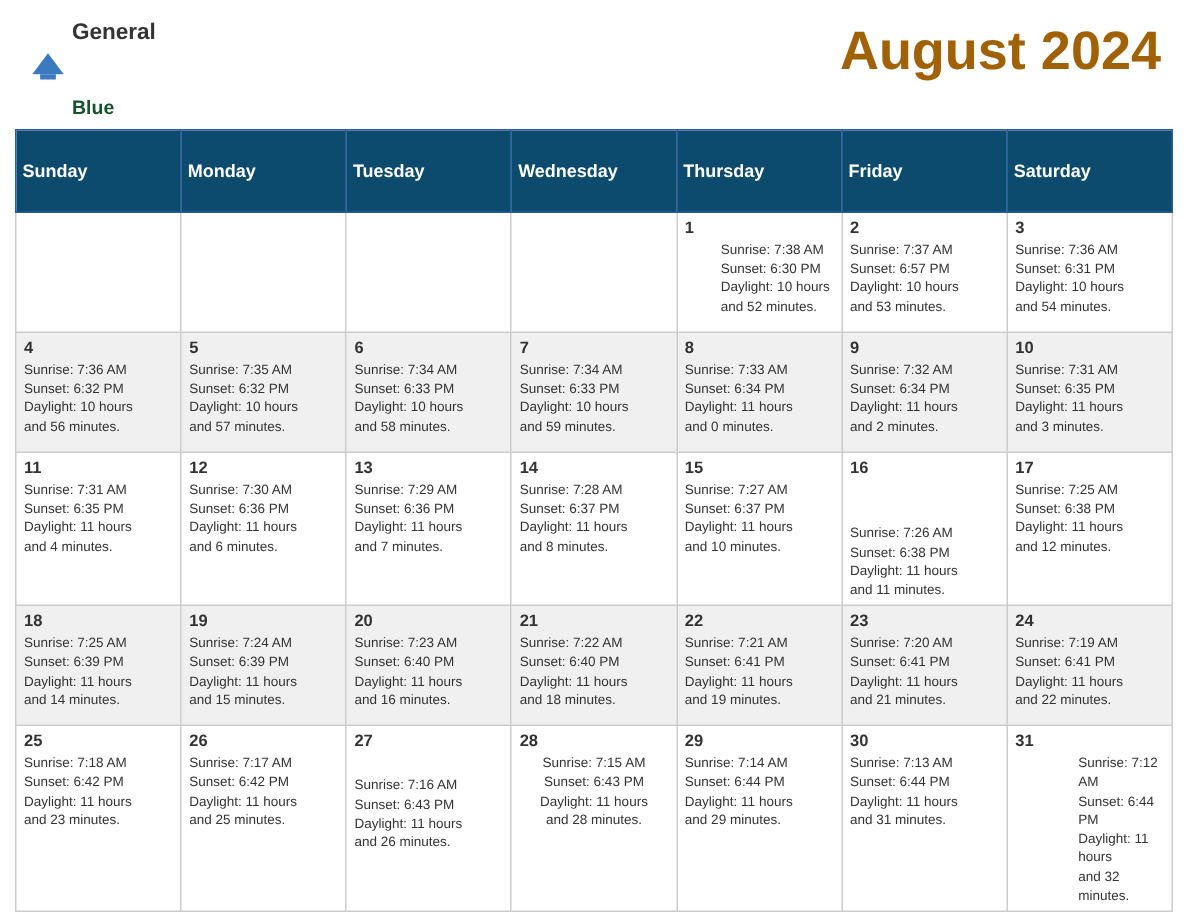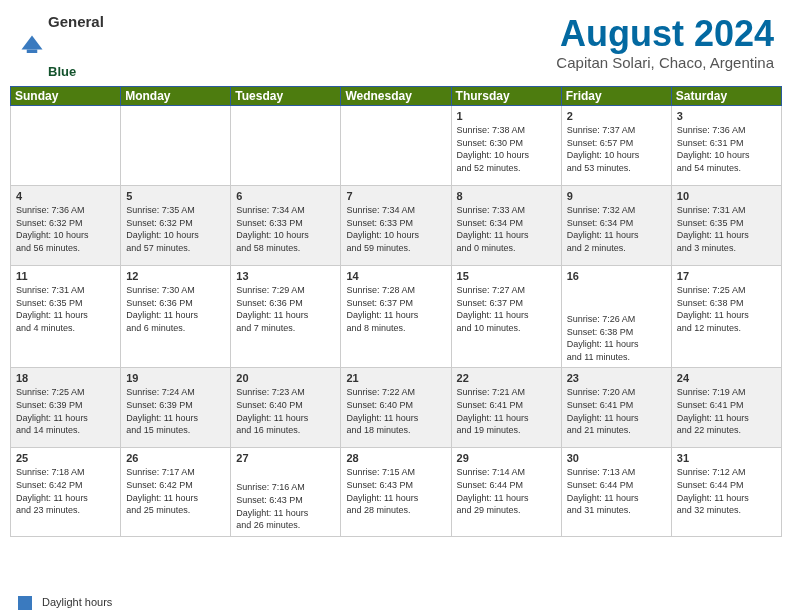--- a/index.html
+++ b/index.html
@@ -47,42 +47,42 @@
     .logo-icon {
       width: 28px;
       height: 28px;
     }
     .title-block {
       text-align: right;
     }
     .month-year {
       font-size: 36px;
       font-weight: bold;
-      color: #0369a1;
+      color: #a16207;
       line-height: 1.1;
     }
     .location {
       font-size: 15px;
       color: #555;
     }
     .calendar {
       flex: 1;
       padding: 0 10px 8px 10px;
     }
     table {
       width: 100%;
       border-collapse: collapse;
       table-layout: fixed;
     }
     thead th {
-      background: #4d7c0f;
+      background: #0c4a6e;
       color: #fff;
       font-size: 12px;
       font-weight: bold;
-      padding: 2px 4px;
+      padding: 20px 4px;
       text-align: left;
       border: 1px solid #2a5a9f;
     }
     tbody td {
       vertical-align: top;
       border: 1px solid #ccc;
       padding: 4px 5px;
       font-size: 9.5px;
       color: #333;
       height: 80px;
@@ -133,21 +133,20 @@
         <polygon points="16,4 28,20 4,20" fill="#3a7abf"></polygon>
         <rect x="10" y="20" width="12" height="4" fill="#3a7abf"></rect>
       </svg>
       <div class="logo-text">
         <span class="logo-general">General</span>
         <span class="logo-blue">Blue</span>
       </div>
     </div>
     <div class="title-block">
       <div class="month-year">August 2024</div>
-      <div class="location">Capitan Solari, Chaco, Argentina</div>
     </div>
   </div>
 
   <div class="calendar">
     <table>
       <thead>
         <tr>
         <th>Sunday</th>
             <th>Monday</th>
             <th>Tuesday</th>
@@ -158,21 +157,21 @@
           </tr>
       </thead>
       <tbody id="calendar-body">
       <tr>
             <td class="empty-cell"></td>
             <td class="empty-cell"></td>
             <td class="empty-cell"></td>
             <td class="empty-cell"></td>
             <td>
               <span class="day-num">1</span>
-              <div class="cell-info" style="white-space: pre-line;">Sunrise: 7:38 AM
+              <div class="cell-info" style="white-space: pre-line; margin-left: 24px;">Sunrise: 7:38 AM
 Sunset: 6:30 PM
 Daylight: 10 hours
 and 52 minutes.</div>
             </td>
             <td>
               <span class="day-num">2</span>
               <div class="cell-info" style="white-space: pre-line;">Sunrise: 7:37 AM
 Sunset: 6:57 PM
 Daylight: 10 hours
 and 53 minutes.</div>
@@ -355,42 +354,42 @@
             </td>
             <td>
               <span class="day-num">27</span>
               <div class="cell-info" style="white-space: pre-line; margin-top: 17px;">Sunrise: 7:16 AM
 Sunset: 6:43 PM
 Daylight: 11 hours
 and 26 minutes.</div>
             </td>
             <td>
               <span class="day-num">28</span>
-              <div class="cell-info" style="white-space: pre-line;">Sunrise: 7:15 AM
+              <div class="cell-info" style="white-space: pre-line; text-align: center;">Sunrise: 7:15 AM
 Sunset: 6:43 PM
 Daylight: 11 hours
 and 28 minutes.</div>
             </td>
             <td>
               <span class="day-num">29</span>
               <div class="cell-info" style="white-space: pre-line;">Sunrise: 7:14 AM
 Sunset: 6:44 PM
 Daylight: 11 hours
 and 29 minutes.</div>
             </td>
             <td>
               <span class="day-num">30</span>
               <div class="cell-info" style="white-space: pre-line;">Sunrise: 7:13 AM
 Sunset: 6:44 PM
 Daylight: 11 hours
 and 31 minutes.</div>
             </td>
             <td>
               <span class="day-num">31</span>
-              <div class="cell-info" style="white-space: pre-line;">Sunrise: 7:12 AM
+              <div class="cell-info" style="white-space: pre-line; margin-left: 42px;">Sunrise: 7:12 AM
 Sunset: 6:44 PM
 Daylight: 11 hours
 and 32 minutes.</div>
             </td>
           </tr>
         </tbody>
     </table>
   </div>
 
   <div class="footer">

